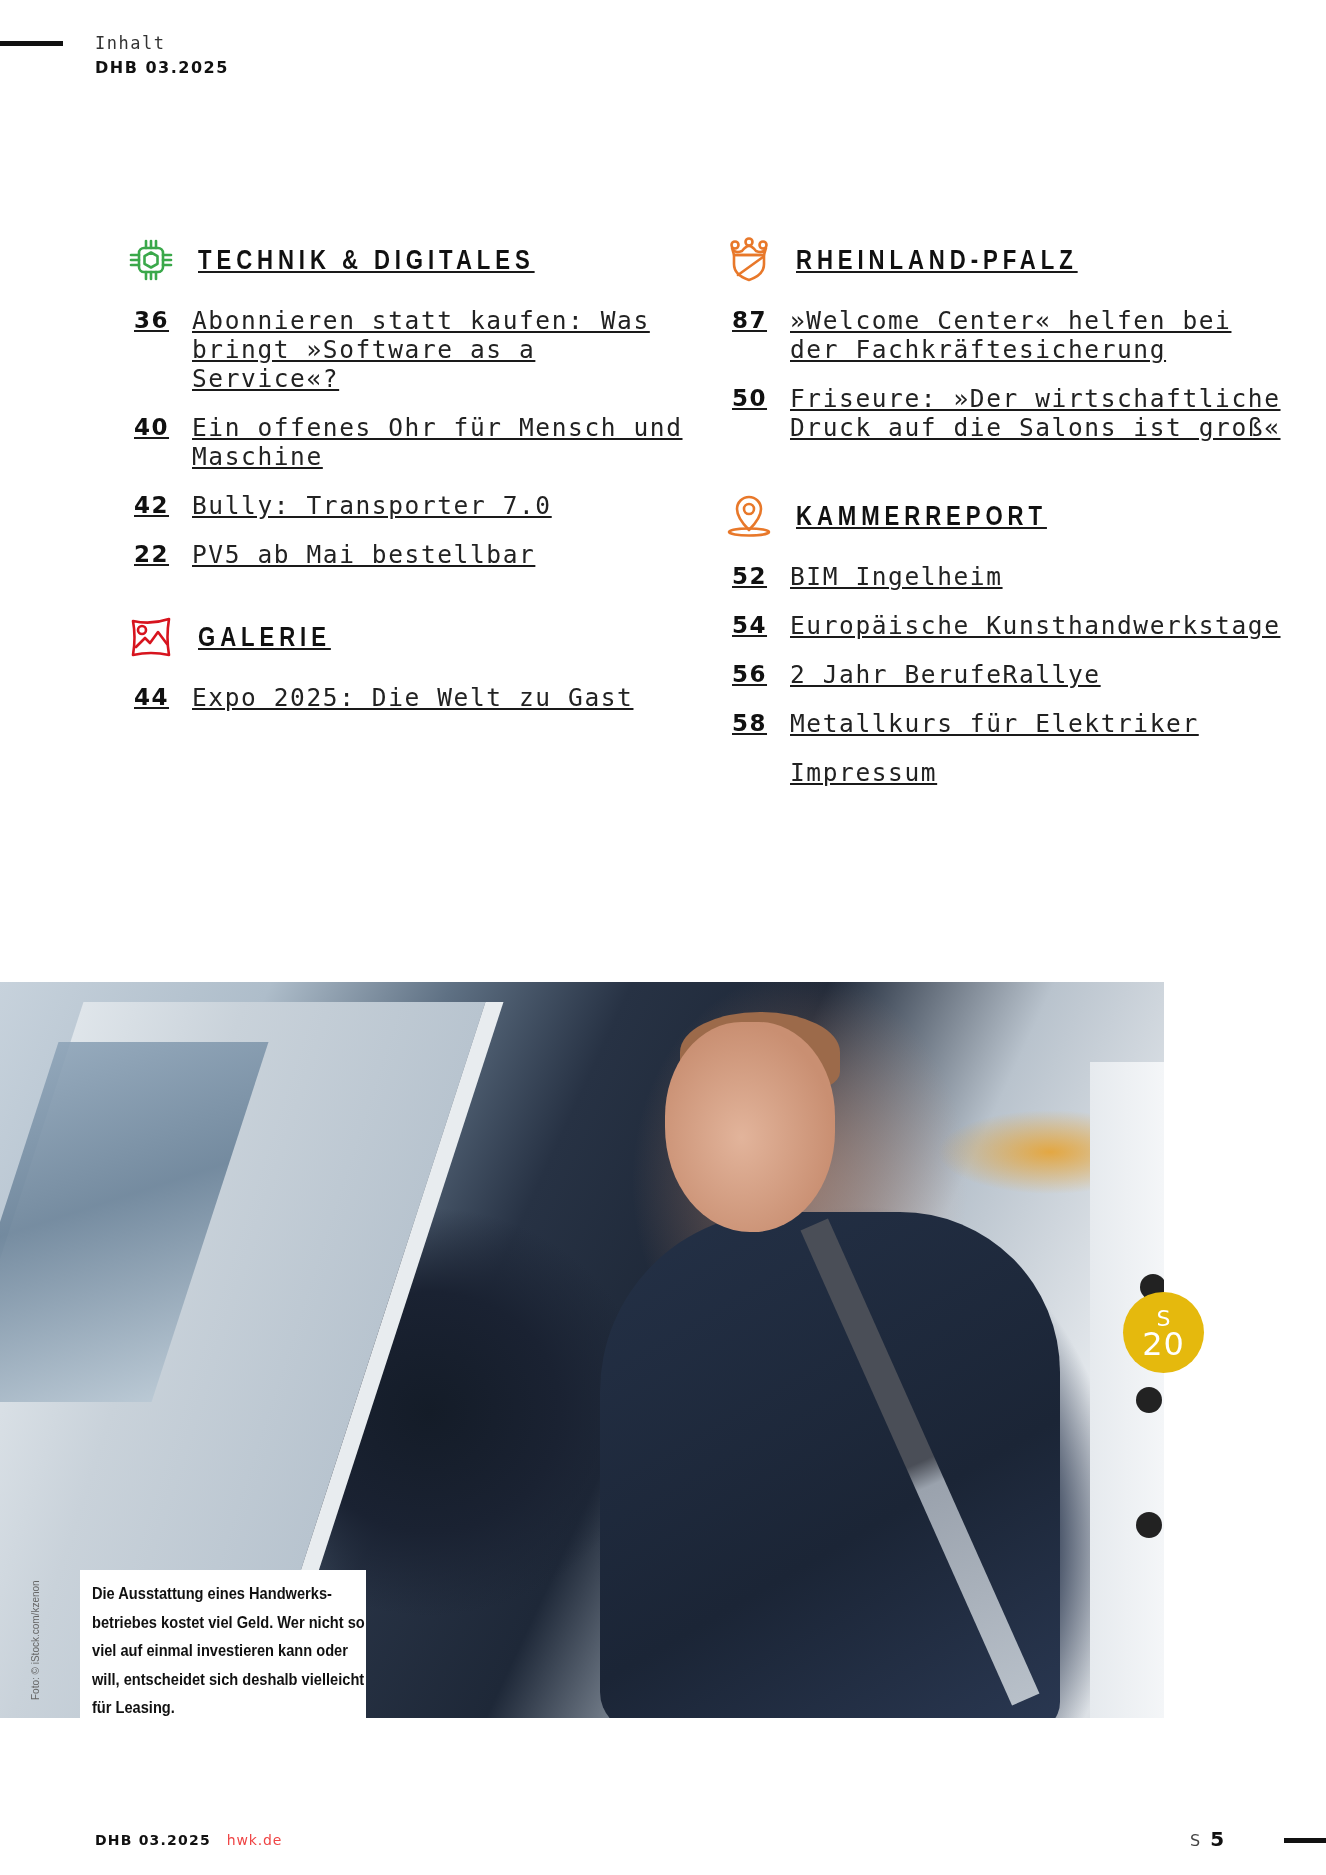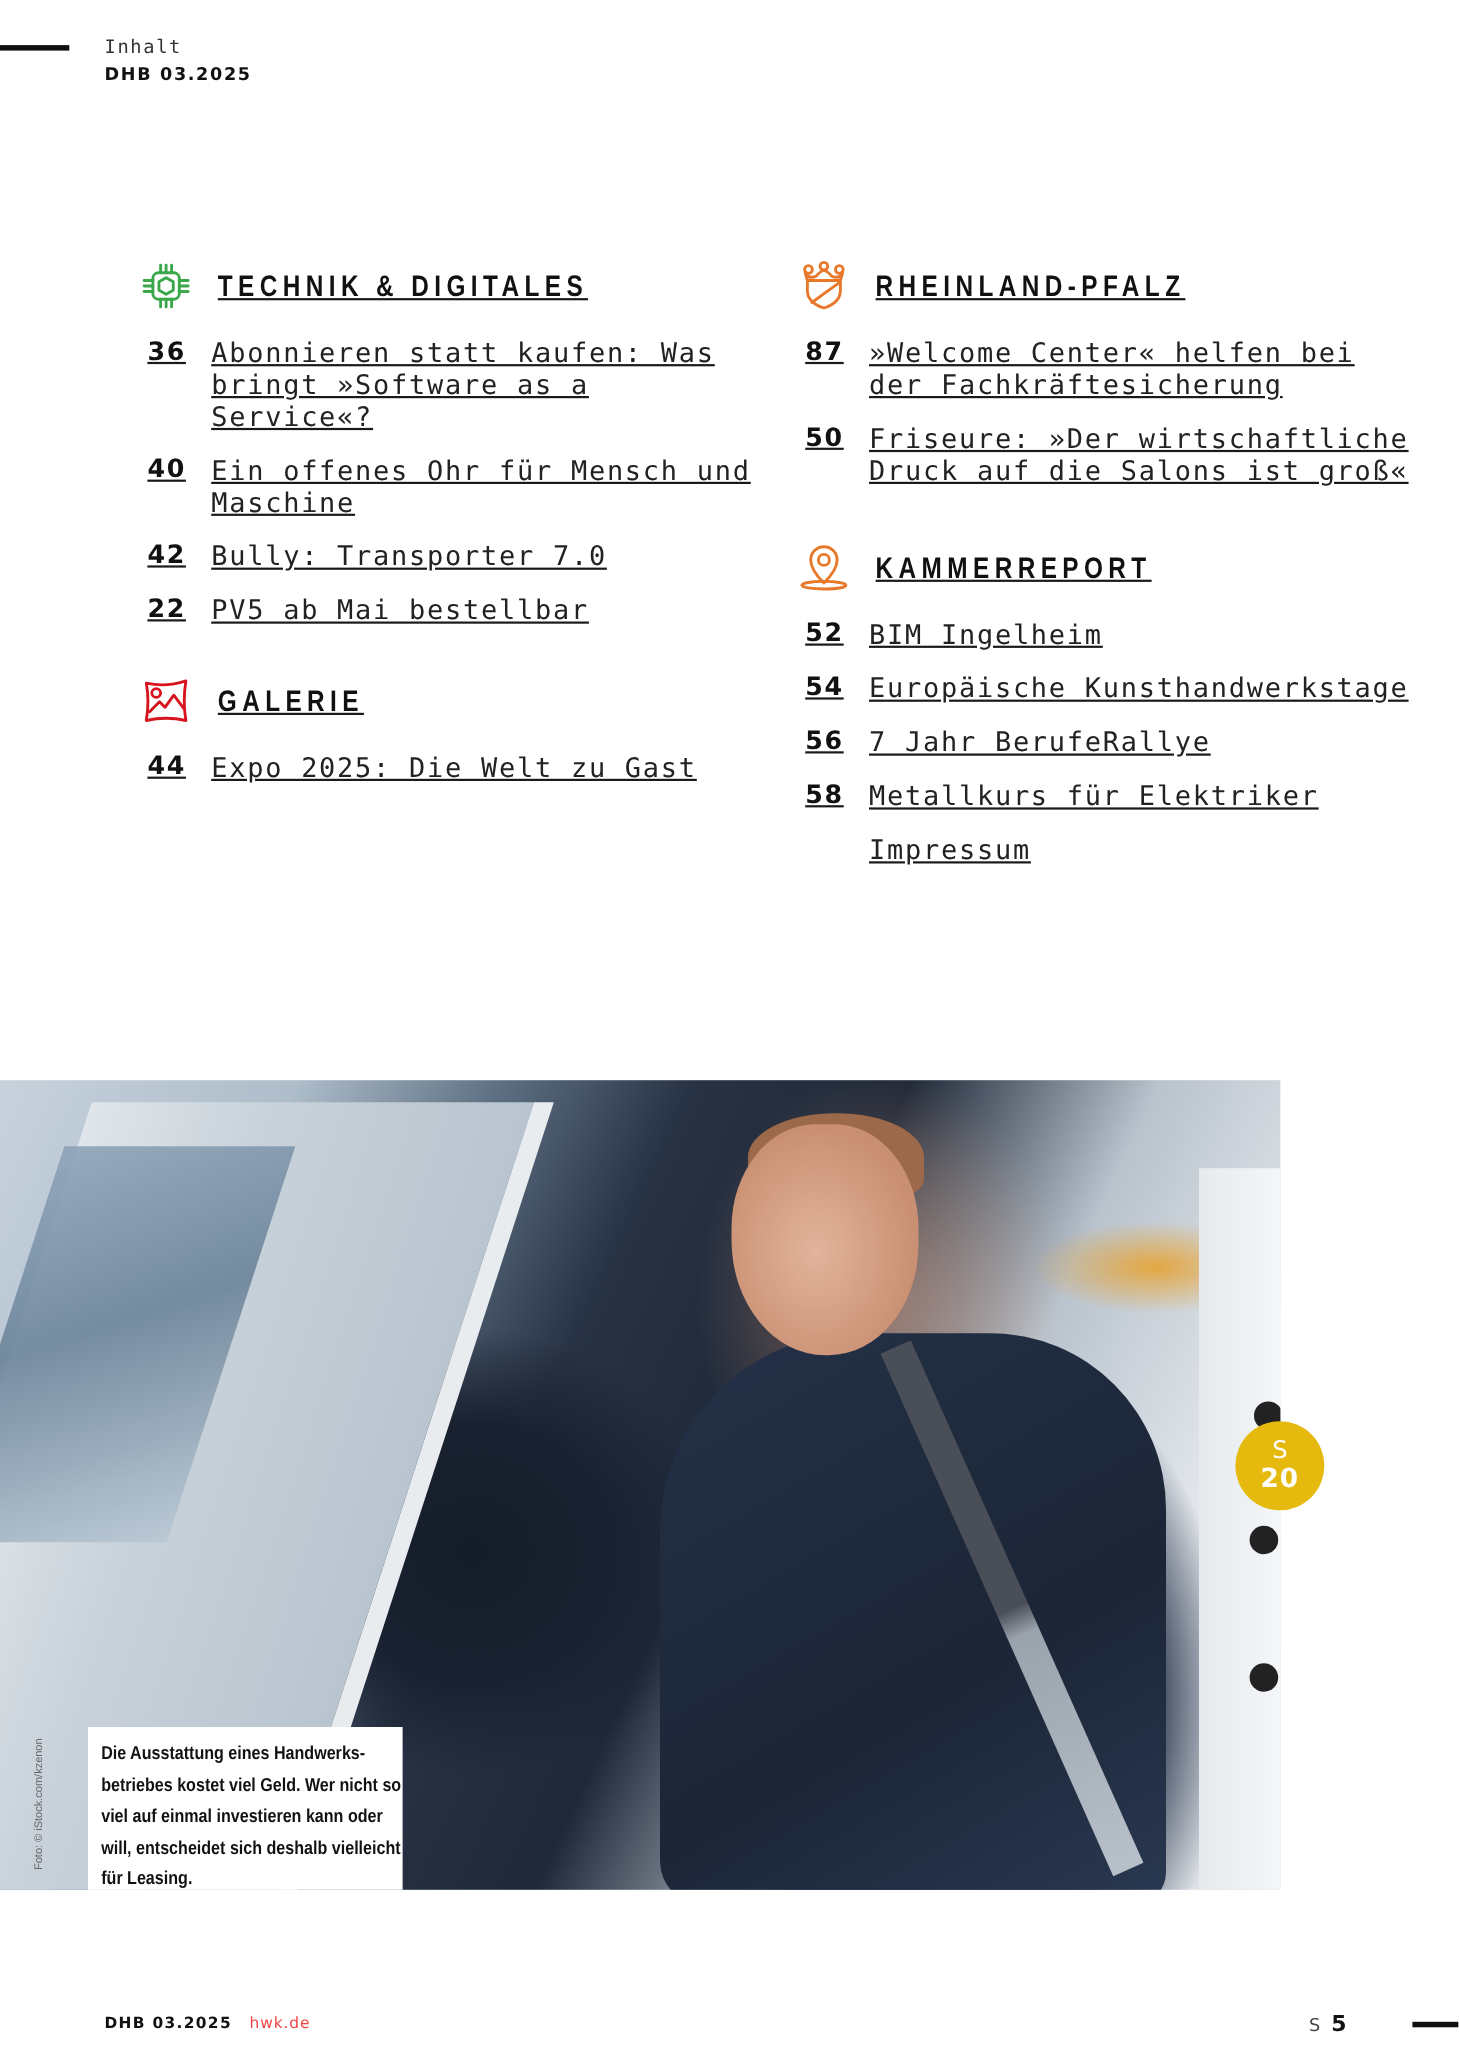--- a/index.html
+++ b/index.html
@@ -57,21 +57,21 @@
     .caption-box { position: absolute; left: 80px; top: 1570px; width: 286px; height: 148px; background: #fff; padding: 10px 12px 0 12px; }
     .caption-box .text { font-family: "Liberation Sans", sans-serif; font-weight: bold; font-size: 17px; line-height: 28.5px; color: #111;
       transform: scaleX(0.86); transform-origin: left top; width: 320px; }
 
     .credit { position: absolute; left: 30px; top: 1700px; transform: rotate(-90deg); transform-origin: left top;
       font-family: "Liberation Sans", sans-serif; font-size: 10px; color: #666; white-space: nowrap; }
 
     .badge { position: absolute; left: 1123px; top: 1292px; width: 81px; height: 81px; border-radius: 50%; background: #e5b90d;
       display: flex; flex-direction: column; align-items: center; justify-content: center; color: #fff; }
     .badge .s { font-family: "DejaVu Sans", sans-serif; font-size: 22px; line-height: 22px; font-weight: normal; }
-    .badge .n { font-family: "DejaVu Sans", sans-serif; font-weight: bold; font-size: 24px; line-height: 28px; letter-spacing: 1px; }
+    .badge .n { font-family: "DejaVu Sans", sans-serif; font-weight: normal; font-size: 32px; line-height: 28px; letter-spacing: 1px; }
 
     .footer-left { position: absolute; left: 95px; top: 1832px; display: flex; align-items: baseline; gap: 16px; }
     .footer-left .issue { font-family: "DejaVu Sans", sans-serif; font-weight: bold; font-size: 14px; letter-spacing: 1.2px; color: #111; }
     .footer-left .site { font-family: "DejaVu Sans", sans-serif; font-size: 14px; letter-spacing: 0.8px; color: #ef4444; }
     .footer-right { position: absolute; left: 1190px; top: 1827px; display: flex; align-items: baseline; gap: 10px; }
     .footer-right .s { font-family: "DejaVu Sans", sans-serif; font-size: 16px; color: #444; }
     .footer-right .page { font-family: "DejaVu Sans", sans-serif; font-weight: bold; font-size: 20px; color: #111; }
   </style>
 </head>
 <body>
@@ -181,21 +181,21 @@
     <div class="entry">
       <span class="num">52</span>
       <span class="text">BIM Ingelheim</span>
     </div>
     <div class="entry">
       <span class="num">54</span>
       <span class="text">Europäische Kunsthandwerkstage</span>
     </div>
     <div class="entry">
       <span class="num">56</span>
-      <span class="text">7 Jahr BerufeRallye</span>
+      <span class="text">2 Jahr BerufeRallye</span>
     </div>
     <div class="entry">
       <span class="num">58</span>
       <span class="text">Metallkurs für Elektriker</span>
     </div>
     <div class="entry">
       <span class="num"></span>
       <span class="text">Impressum</span>
     </div>
   </div>

